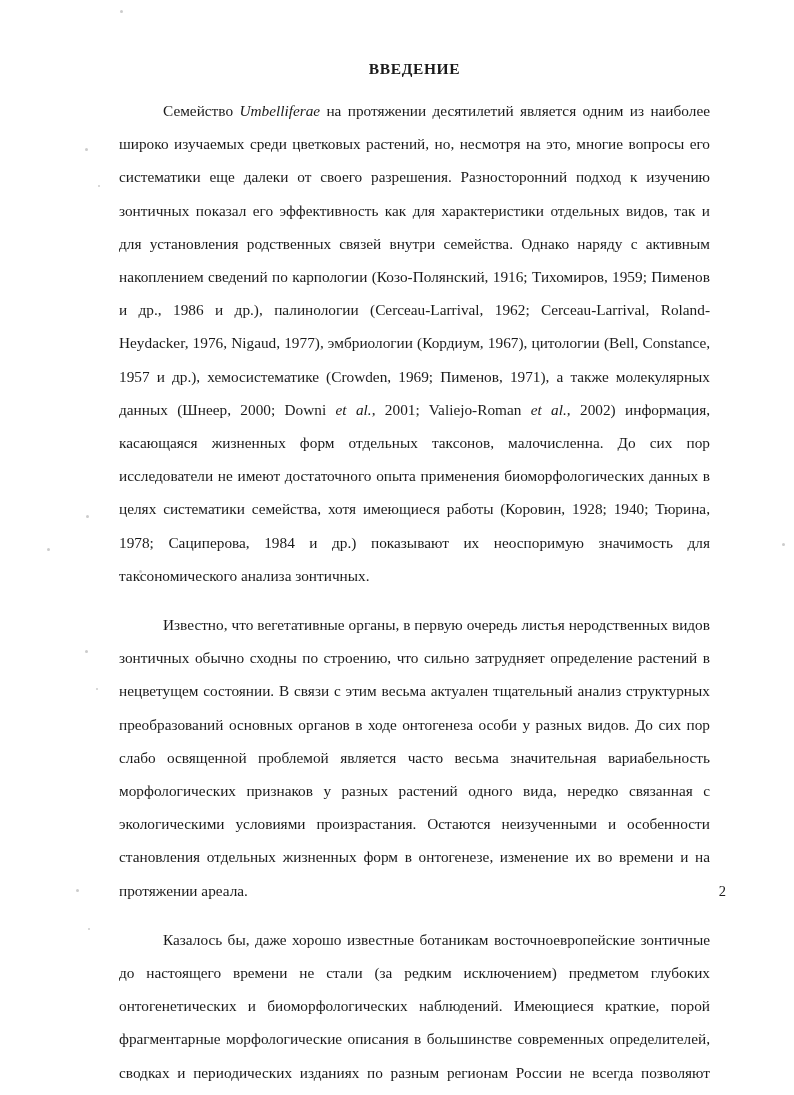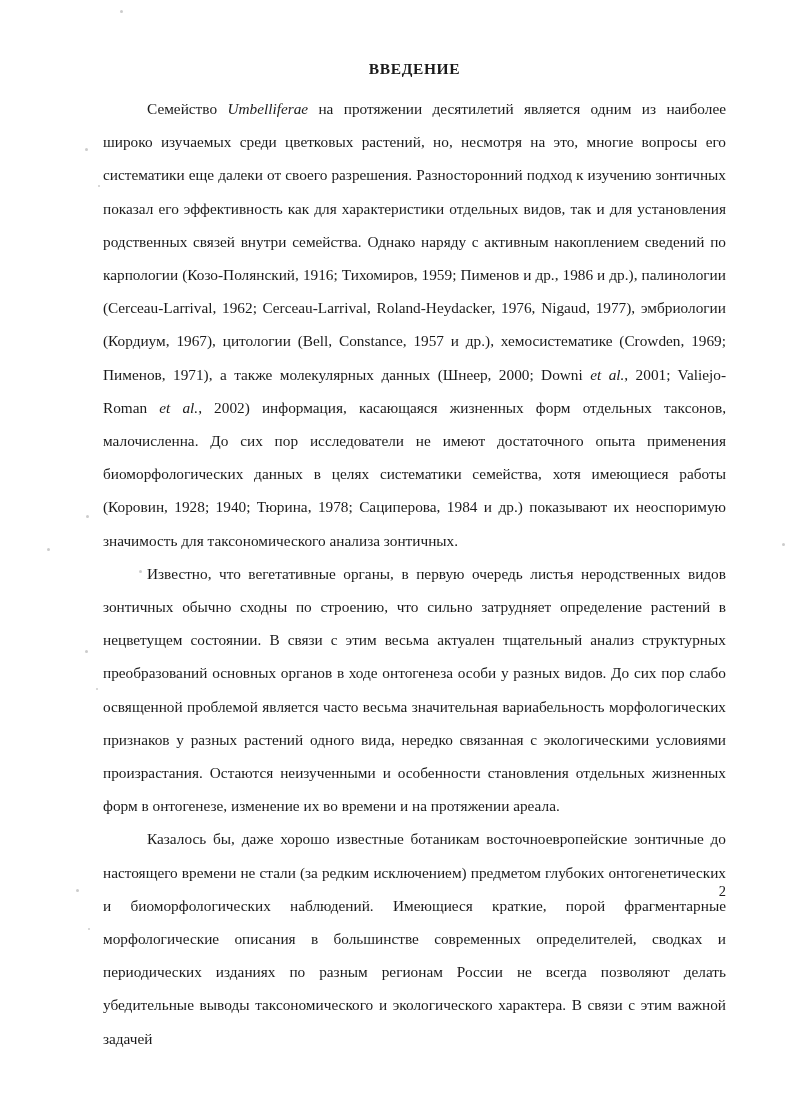--- a/index.html
+++ b/index.html
@@ -31,21 +31,21 @@
     letter-spacing: 0.6px;
     margin: 8px 0 14px 0;
   }
   .body-text {
     font-size: 15.3px;
     line-height: 33.2px;
     text-align: justify;
     text-justify: inter-word;
   }
   .body-text p {
-    margin: 0;
+    margin: 16px;
     text-indent: 44px;
   }
   .italic {
     font-style: italic;
   }
   .page-number {
     position: absolute;
     right: 68px;
     bottom: 36px;
     font-size: 14.5px;

